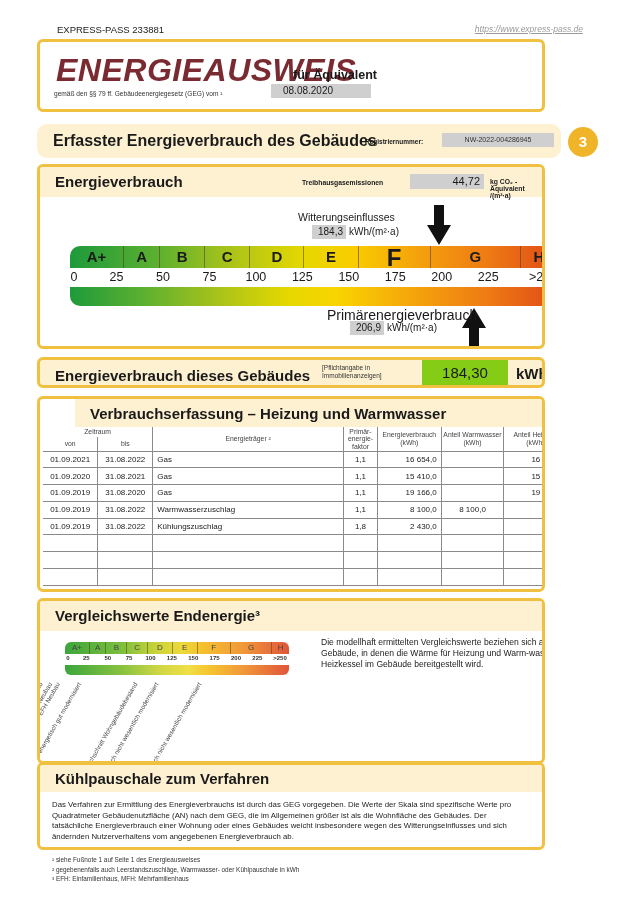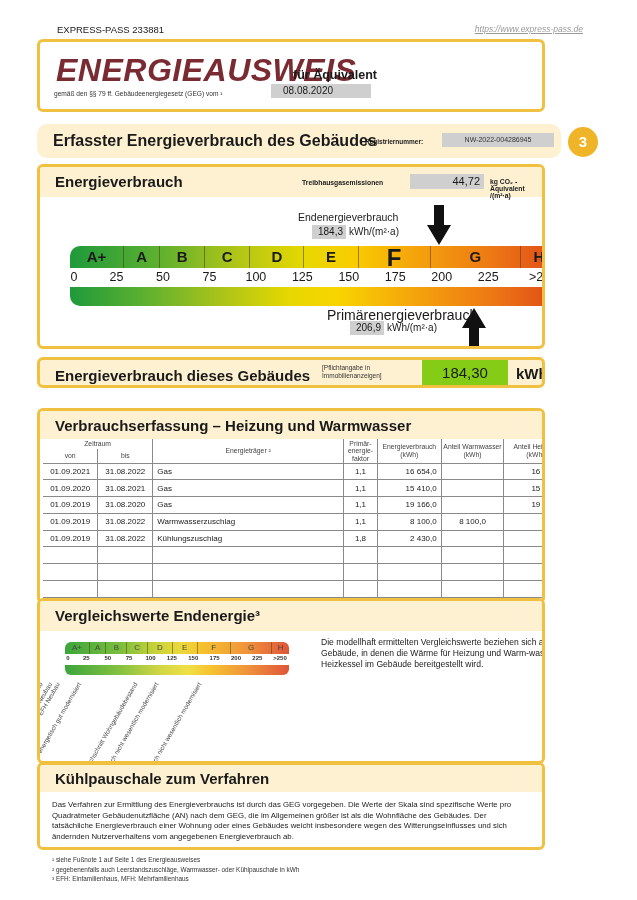--- a/index.html
+++ b/index.html
@@ -55,21 +55,21 @@
 
   
   #b-this { top: 357px; height: 31px; }
   #b-this { background: #fdf1d2; }
   #b-this .t { position: absolute; left: 15px; top: 7px; font-size: 15px; font-weight: bold; }
   #b-this .p { position: absolute; left: 282px; top: 4px; font-size: 6.5px; line-height: 8px; color: #333; }
   #b-this .v { position: absolute; left: 382px; top: 0; width: 86px; height: 25px; background: #84cc16; font-size: 15px; text-align: center; line-height: 25px; }
   #b-this .u { position: absolute; left: 476px; top: 5px; font-size: 15px; font-weight: bold; }
 
   
-  #b-tab { top: 408px; height: 196px; }
+  #b-tab { top: 396px; height: 196px; padding-left: 35px; }
   #b-tab .hdr { height: 28px; line-height: 30px; font-size: 15px; }
   table.vt { position: absolute; left: 3px; top: 28px; width: 554px; border-collapse: collapse; font-size: 8px; }
   table.vt td, table.vt th { border: 1px solid #8a8a8a; }
   table.vt th { font-weight: normal; font-size: 6.8px; color: #444; text-align: center; line-height: 7.5px; vertical-align: middle; }
   table.vt tr.data td { height: 16.8px; padding: 0 4px; color: #222; }
   table.vt td.r { text-align: right; }
   table.vt td.c { text-align: center; }
   table.vt tr:first-child th { border-top: none; }
   table.vt th:first-child, table.vt td:first-child { border-left: none; }
   table.vt th:last-child, table.vt td:last-child { border-right: none; }
@@ -119,21 +119,21 @@
   <div class="rv">NW-2022-004286945</div>
 </div>
 <div class="pagebadge">3</div>
 
 <div class="box" id="b-ev">
   <div class="hdr">Energieverbrauch</div>
   <div class="thg-l">Treibhausgasemissionen</div>
   <div class="thg-v">44,72</div>
   <div class="thg-u">kg CO₂ - Äquivalent /(m²·a)</div>
 
-  <div class="lbl-end">Endenergieverbrauch</div>
+  <div class="lbl-end">Witterungseinflusses</div>
   <div class="val-end">184,3</div>
   <div class="unit-end">kWh/(m²·a)</div>
 
   <svg class="arrow" id="arrow-down" viewBox="0 0 24 40" height="40" style="top: 38px; left: 386.573px;">
     <polygon points="7,0 17,0 17,20 24,20 12,40 0,20 7,20" fill="#111"></polygon>
   </svg>
 
   <div class="scale scale-top" id="scale-top">
       <div class="cls" style="width: 54.1111px;">A+</div>
       <div class="cls" style="width: 36.0741px;">A</div>

